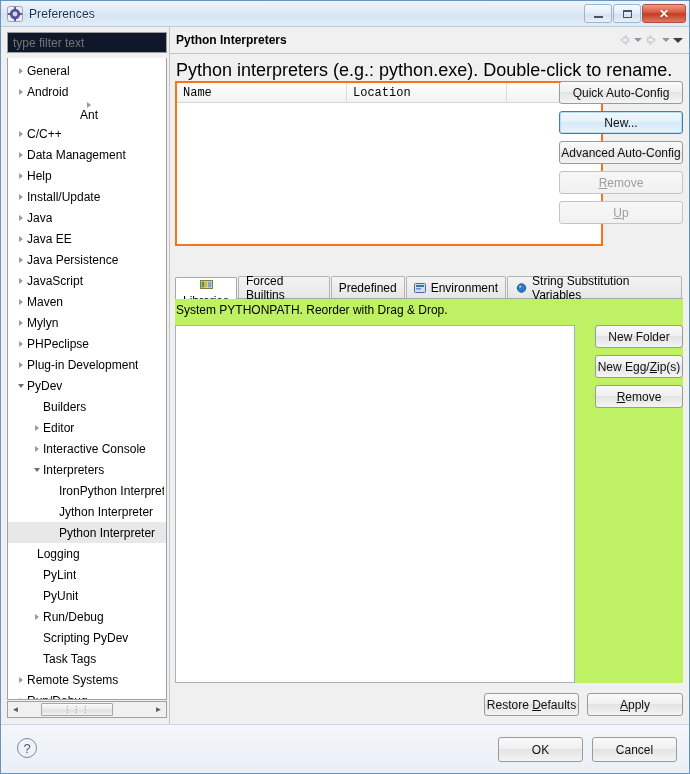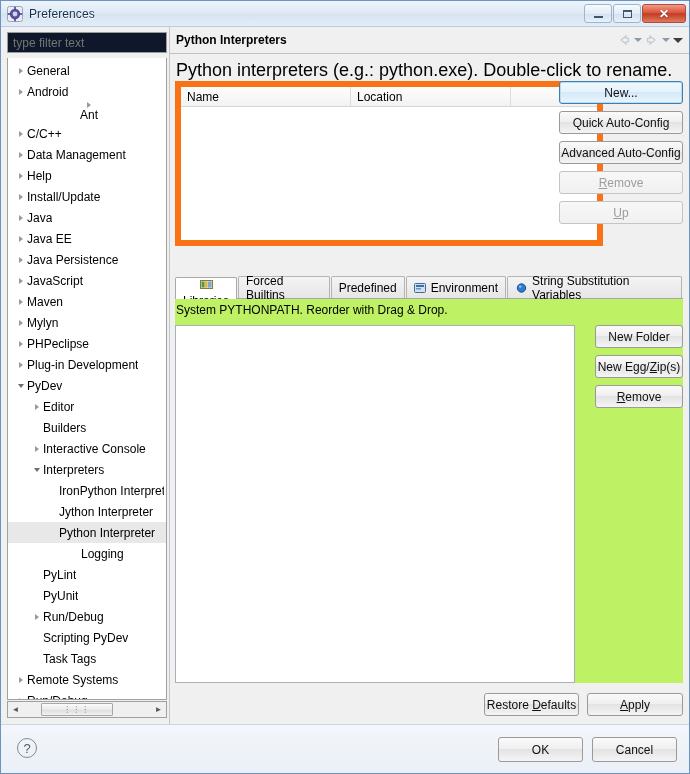--- a/index.html
+++ b/index.html
@@ -130,21 +130,21 @@
   }
   .nav-chev.dark { border-top-color: #3d3d3d; border-left-width: 5px; border-right-width: 5px; border-top-width: 5px; }
 
   .desc {
     position: absolute; top: 33px; left: 6px;
     font-size: 18px; color: #000000;
   }
 
   .table {
     position: absolute; top: 54px; left: 5px; width: 428px; height: 165px;
-    background: #ffffff; border: 6px solid #f97316;
+    background: #ffffff; border: 2px solid #f97316; font-family: Liberation Mono, monospace;
   }
   .thead { display: flex; height: 20px; background: linear-gradient(180deg,#fdfdfd 0%,#f3f3f3 100%); border-bottom: 1px solid #d6d6d6; }
   .th {
     font-size: 12px; color: #000000; display: flex; align-items: center;
     padding-left: 6px; border-right: 1px solid #dcdcdc; height: 100%;
   }
   .th.c1 { width: 170px; }
   .th.c2 { width: 160px; }
   .th.c3 { flex: 1; border-right: none; }
   .tbody { height: calc(100% - 20px); background: #ffffff; }
@@ -353,30 +353,30 @@
               </span>
               <span class="t-label">Plug-in Development</span>
             </div>
             <div class="t-row" style="padding-left: 6px;">
               <span class="t-arrow open">
                 <i></i>
               </span>
               <span class="t-label">PyDev</span>
             </div>
             <div class="t-row" style="padding-left: 22px;">
+              <span class="t-arrow"></span>
+              <span class="t-label">Builders</span>
+            </div>
+            <div class="t-row" style="padding-left: 22px;">
               <span class="t-arrow">
                 <i></i>
               </span>
               <span class="t-label">Editor</span>
             </div>
             <div class="t-row" style="padding-left: 22px;">
-              <span class="t-arrow"></span>
-              <span class="t-label">Builders</span>
-            </div>
-            <div class="t-row" style="padding-left: 22px;">
               <span class="t-arrow">
                 <i></i>
               </span>
               <span class="t-label">Interactive Console</span>
             </div>
             <div class="t-row" style="padding-left: 22px;">
               <span class="t-arrow open">
                 <i></i>
               </span>
               <span class="t-label">Interpreters</span>
@@ -386,21 +386,21 @@
               <span class="t-label">IronPython Interpreter</span>
             </div>
             <div class="t-row" style="padding-left: 38px;">
               <span class="t-arrow"></span>
               <span class="t-label">Jython Interpreter</span>
             </div>
             <div class="t-row selected" style="padding-left: 38px;">
               <span class="t-arrow"></span>
               <span class="t-label">Python Interpreter</span>
             </div>
-            <div class="t-row" style="padding-left: 16px; margin-left: 44px;">
+            <div class="t-row" style="padding-left: 16px;">
               <span class="t-arrow"></span>
               <span class="t-label">Logging</span>
             </div>
             <div class="t-row" style="padding-left: 22px;">
               <span class="t-arrow"></span>
               <span class="t-label">PyLint</span>
             </div>
             <div class="t-row" style="padding-left: 22px;">
               <span class="t-arrow"></span>
               <span class="t-label">PyUnit</span>
@@ -468,25 +468,25 @@
       <div class="table">
         <div class="thead">
           <div class="th c1">Name</div>
           <div class="th c2">Location</div>
           <div class="th c3"></div>
         </div>
         <div class="tbody" id="table-body"></div>
       </div>
 
       <div class="sidebtns" id="side-buttons">
+          <div class="btn">
+            <span>Quick Auto-Config</span>
+          </div>
           <div class="btn focus">
             <span>New...</span>
-          </div>
-          <div class="btn">
-            <span>Quick Auto-Config</span>
           </div>
           <div class="btn">
             <span>Advanced Auto-Config</span>
           </div>
           <div class="btn disabled">
             <span><span class="mn">R</span>emove</span>
           </div>
           <div class="btn disabled">
             <span><span class="mn">U</span>p</span>
           </div>

